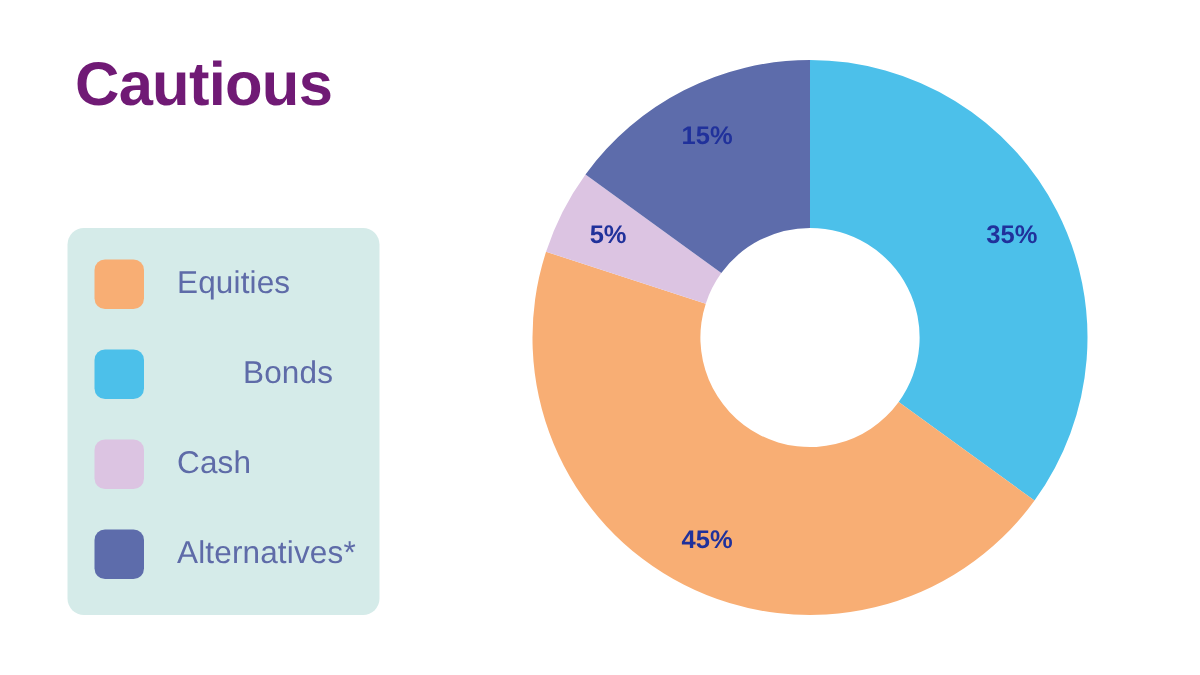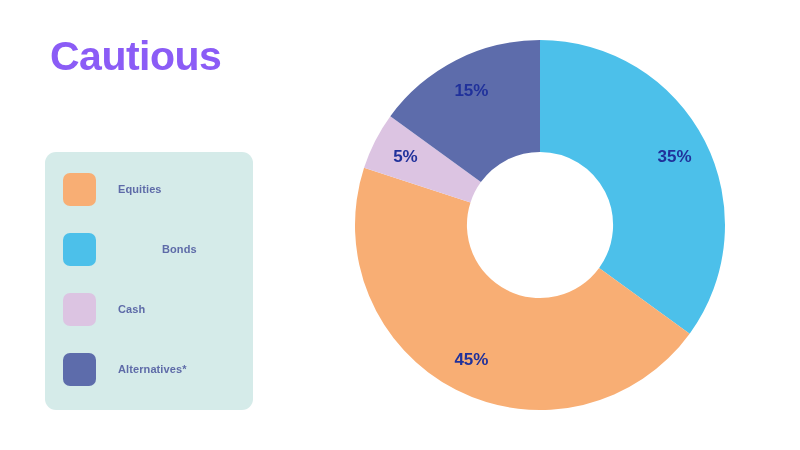--- a/index.html
+++ b/index.html
@@ -24,21 +24,21 @@
   }
 
   
   #page-title {
     position: absolute;
     left: 50px;
     top: 36px;
     font-size: 41px;
     font-weight: bold;
     letter-spacing: -0.5px;
-    color: #8b5cf6;
+    color: #701a75;
     line-height: 1;
     white-space: nowrap;
   }
 
   
   #legend-panel {
     position: absolute;
     left: 45px;
     top: 152px;
     width: 208px;
@@ -61,22 +61,22 @@
   .legend-item.i3 { top: 199px; }
 
   .legend-swatch {
     width: 33px;
     height: 33px;
     border-radius: 7px;
     flex: 0 0 auto;
   }
   .legend-label {
     margin-left: 22px;
-    font-size: 11px;
-    font-weight: bold;
+    font-size: 21px;
+    font-weight: normal;
     color: #5E6BA8;
     white-space: nowrap;
     letter-spacing: 0.1px;
   }
 
   
   #donut-chart {
     position: absolute;
     left: 340px;
     top: 25px;

